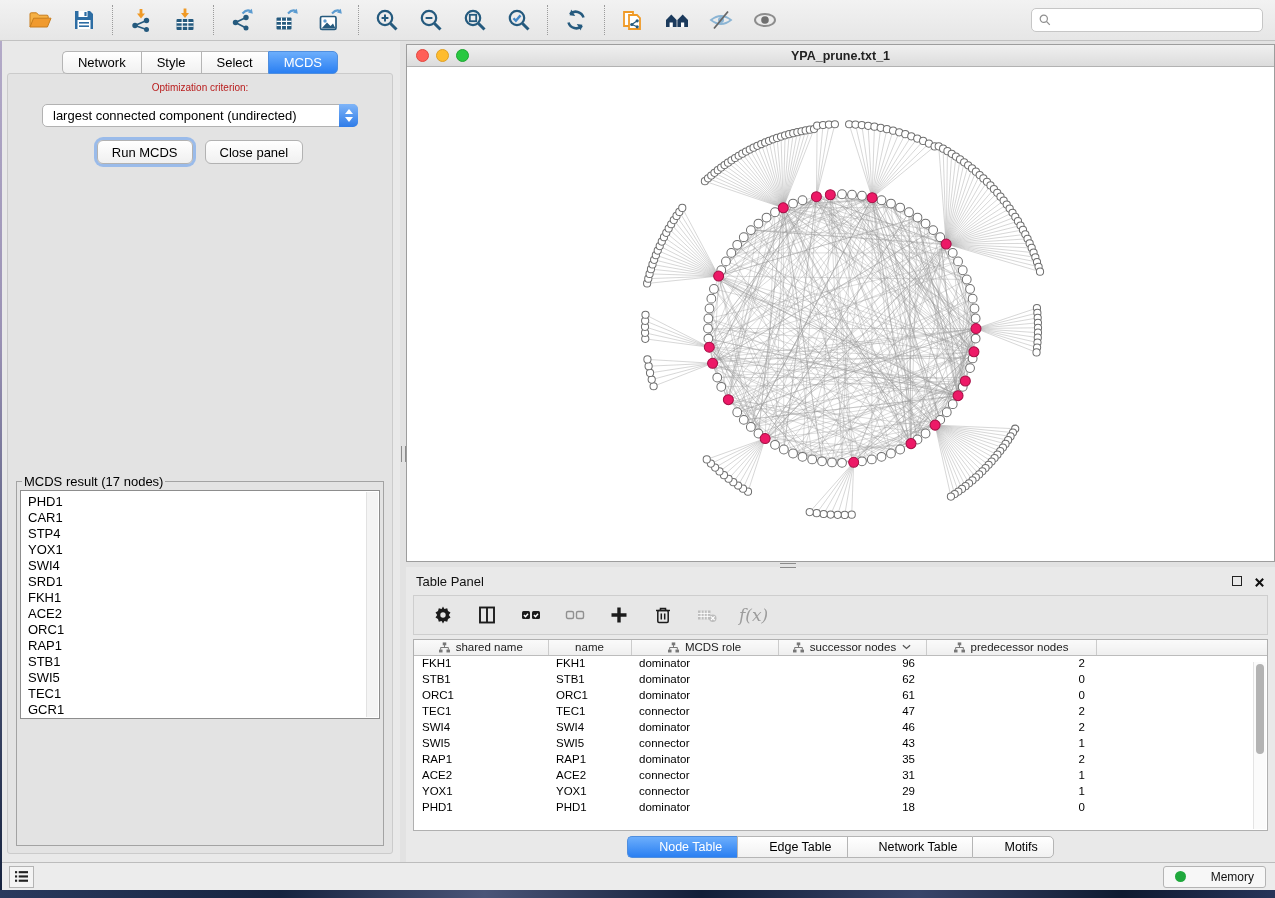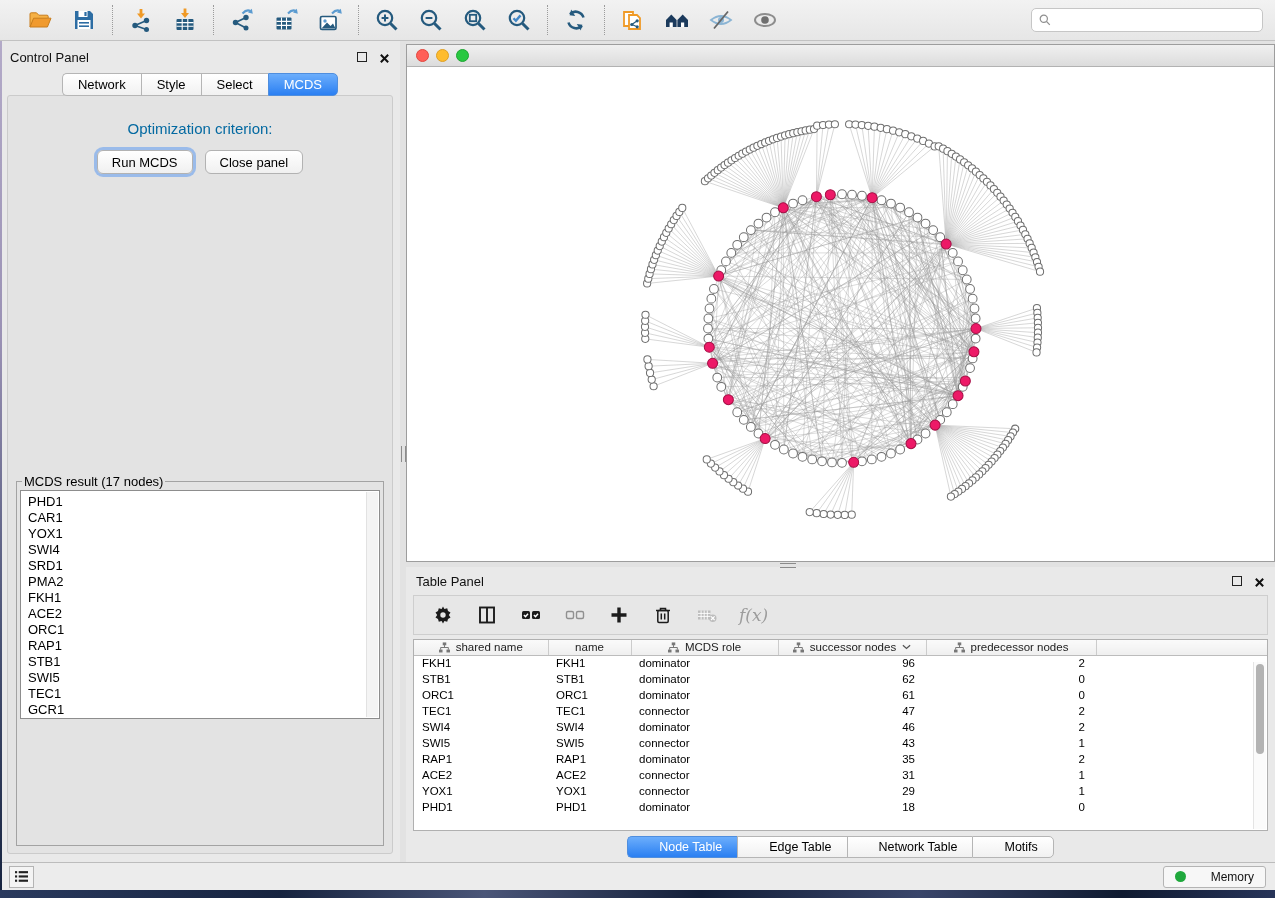--- a/index.html
+++ b/index.html
@@ -39,21 +39,21 @@
 
   .seg { display:flex; justify-content:center; margin-top:5px; position:relative; z-index:2; }
   .seg-tab { font-size:13px; line-height:21px; padding:0 15px; background:linear-gradient(#ffffff,#f1f1f1);
     border:1px solid #b5b5b5; border-right:none; color:#000; cursor:pointer; }
   .seg-tab:first-child { border-radius:5px 0 0 5px; }
   .seg-tab:last-child { border-right:1px solid #b5b5b5; border-radius:0 5px 5px 0; }
   .seg-tab.sel { background:linear-gradient(#6caefc,#2a7ff2); color:#fff; border-color:#4f8ede; }
 
   .cp-content { flex:1; margin:-1px 7px 8px; background:#e3e3e3; border:1px solid #cbcbcb; border-radius:3px;
     display:flex; flex-direction:column; align-items:center; min-height:0; }
-  .opt-label { margin-top:24px; font-size:15px; color:#0369a1; }
+  .opt-label { margin-top:8px; font-size:10px; color:#b91c1c; }
   .dropdown { margin-top:11px; width:316px; height:23px; background:#fff; border:1px solid #b2b2b2; border-radius:5px;
     display:flex; align-items:center; cursor:pointer; }
   .dropdown .val { flex:1; font-size:13px; padding-left:10px; white-space:nowrap; }
   .dd-stepper { width:19px; height:23px; margin-right:-1px; background:linear-gradient(#7fb5f8,#2e7be8);
     border-radius:0 5px 5px 0; display:flex; flex-direction:column; align-items:center; justify-content:center; gap:3px; }
   .tri-up { width:0; height:0; border-left:4px solid transparent; border-right:4px solid transparent; border-bottom:5px solid #fff; }
   .tri-dn { width:0; height:0; border-left:4px solid transparent; border-right:4px solid transparent; border-top:5px solid #fff; }
   .btn-row { margin-top:13px; display:flex; gap:12px; }
   .btn { font-size:13px; height:24px; padding:0 14px; background:linear-gradient(#ffffff,#f0f0f0);
     border:1px solid #b2b2b2; border-radius:6px; cursor:pointer; font-family:"Liberation Sans",sans-serif; }
@@ -290,69 +290,69 @@
           <circle cx="5.6" cy="5.6" r="4.2"></circle>
           <path d="M8.8 8.8 L12.6 12.6"></path>
         </svg>
       <input value="" placeholder="" style="">
     </div>
   </div>
 
   <div class="main">
 
     <div class="control-panel">
-      <div class="panel-titlebar">
-        <span>Control Panel</span>
-        <span class="sp"></span>
-        <span class="win-float"></span>
-        <span class="win-close"><svg viewBox="0 0 12 12">
-              <path d="M2 2 L10 10 M10 2 L2 10" stroke="#111" stroke-width="2.2"></path>
-            </svg></span>
-      </div>
       <div class="seg" id="cp-tabs">
           <span class="seg-tab">Network</span>
           <span class="seg-tab">Style</span>
           <span class="seg-tab">Select</span>
           <span class="seg-tab sel">MCDS</span>
         </div>
       <div class="cp-content">
         <div class="opt-label">Optimization criterion:</div>
+        <div class="dropdown">
+          <span class="val">largest connected component (undirected)</span>
+          <span class="dd-stepper">
+              <span class="tri-up"></span>
+              <span class="tri-dn"></span>
+            </span>
+        </div>
         <div class="btn-row">
           <button class="btn focused">Run MCDS</button>
           <button class="btn">Close panel</button>
         </div>
         <fieldset class="mcds-box">
           <legend>MCDS result (17 nodes)</legend>
           <div class="mcds-list" id="mcds-list">
             <div class="mcds-item">PHD1</div>
               <div class="mcds-item">CAR1</div>
+              <div class="mcds-item">STP4</div>
               <div class="mcds-item">YOX1</div>
               <div class="mcds-item">SWI4</div>
               <div class="mcds-item">SRD1</div>
-              <div class="mcds-item">PMA2</div>
               <div class="mcds-item">FKH1</div>
               <div class="mcds-item">ACE2</div>
               <div class="mcds-item">ORC1</div>
               <div class="mcds-item">RAP1</div>
               <div class="mcds-item">STB1</div>
               <div class="mcds-item">SWI5</div>
               <div class="mcds-item">TEC1</div>
               <div class="mcds-item">GCR1</div>
               <div class="mcds-scroll"></div>
           </div>
         </fieldset>
       </div>
     </div>
 
     <div class="v-split"></div>
 
     <div class="right-col">
 
       <div class="net-window">
         <div class="net-titlebar">
+          <div class="net-title">YPA_prune.txt_1</div>
           <div class="traffic">
             <span class="light red"></span>
             <span class="light yellow"></span>
             <span class="light green"></span>
           </div>
         </div>
         <div class="net-canvas">
           <svg id="net-svg" viewBox="0 0 867 493" preserveAspectRatio="none">
               <line x1="376.26" y1="140.56" x2="297.92" y2="114" stroke="#ababab" stroke-width="0.6" opacity="0.8"></line>
               <line x1="376.26" y1="140.56" x2="301.05" y2="111.14" stroke="#ababab" stroke-width="0.6" opacity="0.8"></line>

